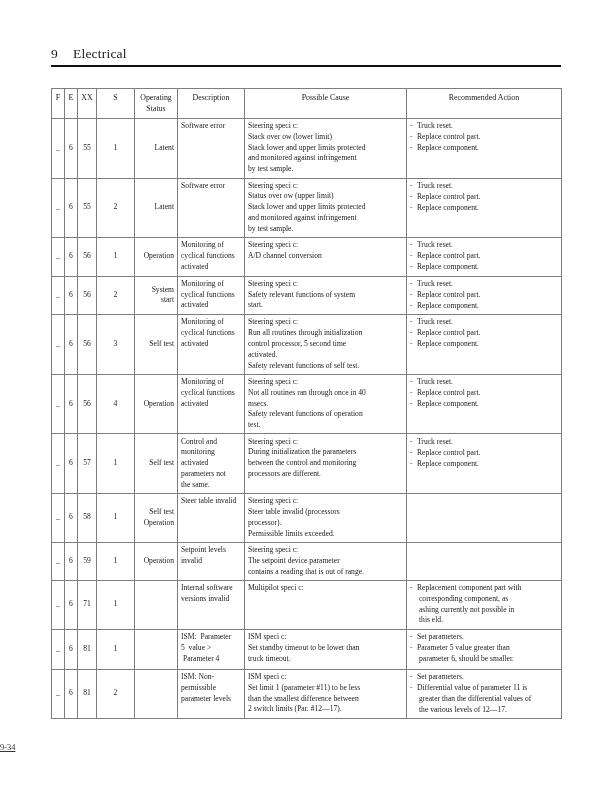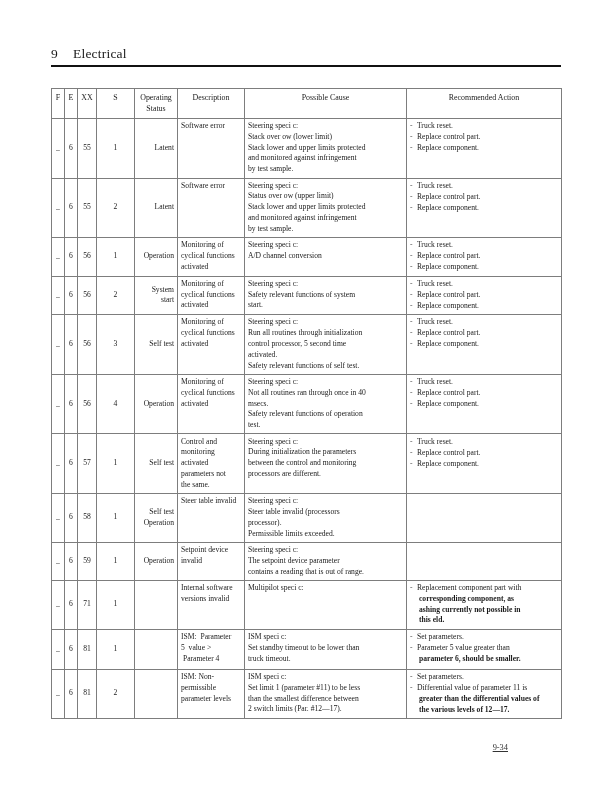--- a/index.html
+++ b/index.html
@@ -112,32 +112,31 @@
   ul.actions li::before {
     content: "-";
     position: absolute;
     left: 0px;
     top: 0px;
     color: #555;
   }
   ul.actions li .cont {
     display: block;
     padding-left: 2px;
-    font-weight: bold;
   }
 
   .op-lines div { line-height: 1.42; }
 
   
   .page-footer {
     position: absolute;
     left: 0;
     top: 743px;
     width: 508px;
-    text-align: right;
+    text-align: left;
     font-size: 8.4px;
     color: #333;
     text-decoration: underline;
   }
 </style>
 </head>
 <body>
 
 <div class="page-head">
   <div class="page-head-line">
@@ -437,21 +436,21 @@
         <td class="col-e">6</td>
         <td class="col-xx">59</td>
         <td class="col-s">1</td>
         <td class="col-op">
           <div class="op-lines">
             <div>Operation</div>
           </div>
         </td>
         <td class="col-de">
           <div class="cell-lines">
-            <div>Setpoint device</div>
+            <div>Setpoint levels</div>
             <div>invalid</div>
           </div>
         </td>
         <td class="col-pc">
           <div class="cell-lines">
             <div>Steering speci c:</div>
             <div>The setpoint device parameter</div>
             <div>contains a reading that is out of range.</div>
           </div>
         </td>

